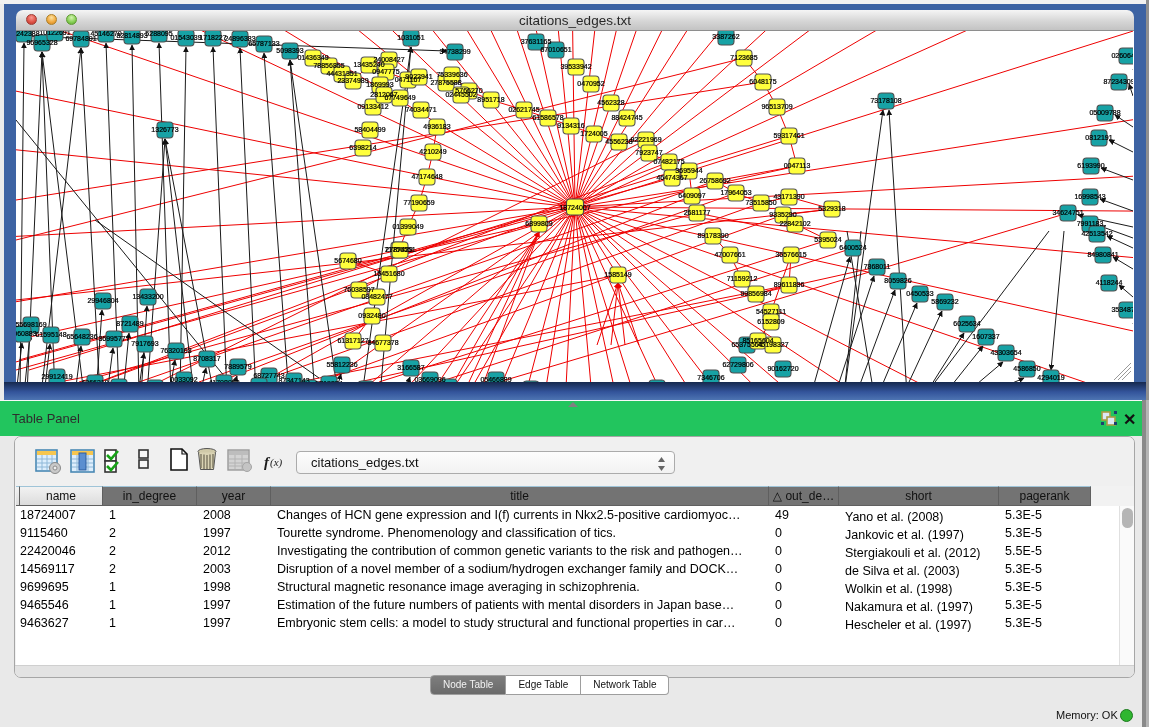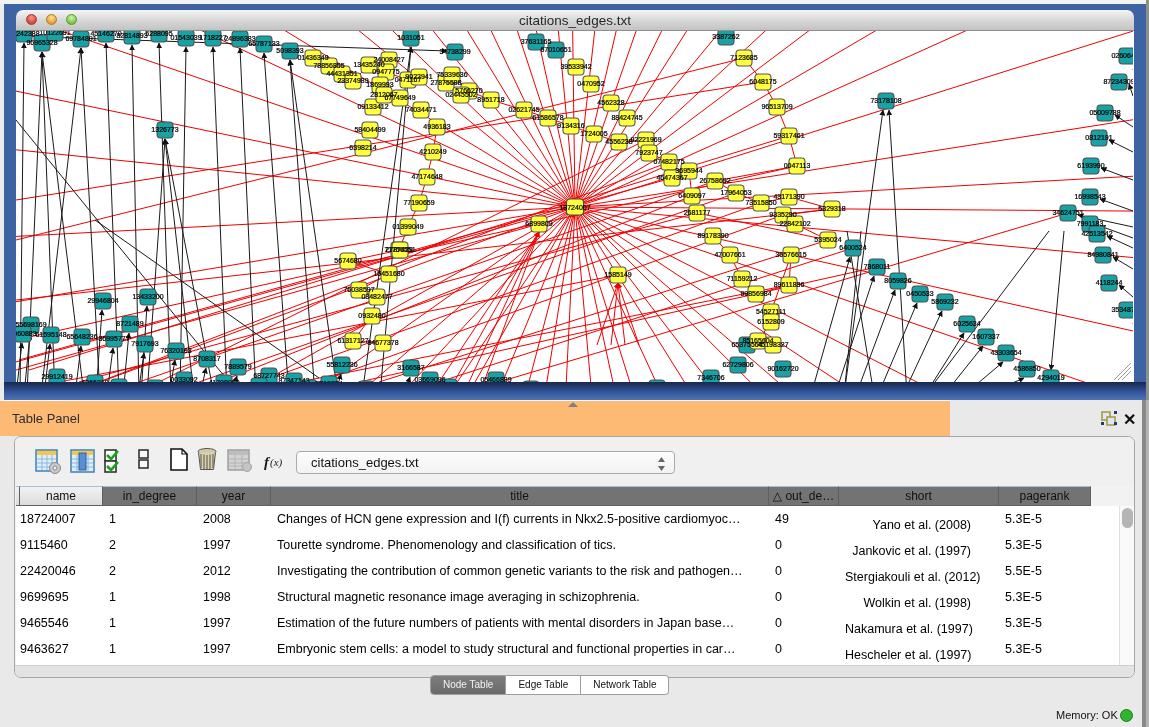--- a/index.html
+++ b/index.html
@@ -15,38 +15,38 @@
 #tl1 {left:10px;background:radial-gradient(circle at 50% 30%,#f79890,#dd4f43 60%,#b33a30);border:1px solid #a03b33}
 #tl2 {left:30px;background:radial-gradient(circle at 50% 30%,#fbe2a0,#f0a63a 60%,#c8832a);border:1px solid #ad7f26}
 #tl3 {left:50px;background:radial-gradient(circle at 50% 30%,#d3f3af,#84ce52 60%,#5da135);border:1px solid #5f9a33}
 #graph {left:16px;top:31px;width:1118px;height:351px;background:#fff;overflow:hidden}
 #rightstrip1 {left:1146px;top:0;width:3px;height:400px;background:#8f8f8f}
 #rightstrip2 {left:1142px;top:400px;width:4px;height:327px;background:#8a8a8a}
 #rightstrip3 {left:1146px;top:400px;width:3px;height:327px;background:#b5b5b5}
 #topstrip {left:0;top:0;width:1146px;height:4px;background:#f2f2f1}
 #leftstrip {left:0;top:4px;width:4px;height:396px;background:#ebebeb}
 
-#tpheader {left:0;top:400px;width:950px;height:36px;background:#fdba74;border-top:1px solid #f8f8f8}
+#tpheader {left:0;top:400px;width:1142px;height:36px;background:#22c55e;border-top:1px solid #f8f8f8}
 #tptitle {position:absolute;left:12px;top:10px;font-size:13px;color:#2e2e2e}
 #divider {position:absolute;left:568px;top:1px;width:0;height:0;border-left:5px solid transparent;border-right:5px solid transparent;border-bottom:5px solid #808080}
 #xicon {position:absolute;left:1123px;top:9px;font-size:16px;font-weight:bold;color:#111}
 #panel {left:14px;top:436px;width:1121px;height:242px;border:1px solid #a6a6a6;border-radius:7px;
   background:#f2f2f2;overflow:hidden}
 #toolbar {position:absolute;left:0;top:0;width:100%;height:49px;background:#f0f0f0}
 #combo {position:absolute;left:281px;top:14px;width:379px;height:23px;border:1px solid #ababab;border-radius:4px;
   background:linear-gradient(#fdfdfd,#f2f2f2);font-size:13px;color:#111;line-height:21px;padding-left:14px}
 #combo .arr {position:absolute;right:8px;top:4px}
 #thead {position:absolute;left:1px;top:49px;height:20px;display:flex;font-size:12px;color:#111}
 #thead div {background:#737373;border-right:1px solid #5f5f5f;border-top:1px solid #9fc4d8;border-bottom:1px solid #606060;
   text-align:center;line-height:19px;overflow:hidden;white-space:nowrap}
 #thead div.g {background:linear-gradient(#f2f2f2,#dcdcdc)}
 #tbl {position:absolute;left:1px;top:69px;border-collapse:collapse;table-layout:fixed;font-size:12.5px;color:#000;background:#fff;width:1077px}
 #tbl td {height:16px;padding:0 0 0 4px;white-space:nowrap;overflow:hidden;border:none;box-sizing:border-box}
 #tbl .c0 {width:89px} #tbl .c1 {width:94px} #tbl .c2 {width:74px} #tbl .c3 {width:498px}
-#tbl .c4 {width:70px} #tbl .c5 {width:160px;text-align:right;padding:12px 30px 0 4px} #tbl .c6 {width:92px}
+#tbl .c4 {width:70px} #tbl .c5 {width:160px;text-align:left;padding:4px 30px 0 4px} #tbl .c6 {width:92px}
 #tblbg {position:absolute;left:1px;top:69px;width:1103px;height:159px;background:#fff}
 #vsb {position:absolute;left:1104px;top:69px;width:15px;height:159px;background:#fafafa;border-left:1px solid #e0e0e0}
 #vsbthumb {position:absolute;left:2px;top:2px;width:11px;height:20px;border-radius:6px;background:#b5b5b5}
 #pfoot {position:absolute;left:0;top:228px;width:100%;height:14px;background:#e3e3e3;border-top:1px solid #cfcfcf}
 
 #tabs {left:430px;top:675px;height:20px;display:flex;font-size:10px}
 .tab {border:1px solid #9e9e9e;border-left:none;line-height:18px;padding:0 12px;background:#fff;color:#111}
 .tab.first {border-left:1px solid #9e9e9e;border-radius:4px 0 0 4px;background:linear-gradient(#7e7e7e,#6a6a6a);color:#f2f2f2}
 .tab.last {border-radius:0 4px 4px 0}
 #memory {left:1056px;top:709px;font-size:11px;color:#111}
@@ -697,20 +697,29 @@
 <tr>
           <td class="c0">22420046</td>
           <td class="c1">2</td>
           <td class="c2">2012</td>
           <td class="c3">Investigating the contribution of common genetic variants to the risk and pathogen…</td>
           <td class="c4">0</td>
           <td class="c5">Stergiakouli et al. (2012)</td>
           <td class="c6">5.5E-5</td>
         </tr>
 <tr>
+          <td class="c0">14569117</td>
+          <td class="c1">2</td>
+          <td class="c2">2003</td>
+          <td class="c3">Disruption of a novel member of a sodium/hydrogen exchanger family and DOCK…</td>
+          <td class="c4">0</td>
+          <td class="c5">de Silva et al. (2003)</td>
+          <td class="c6">5.3E-5</td>
+        </tr>
+<tr>
           <td class="c0">9699695</td>
           <td class="c1">1</td>
           <td class="c2">1998</td>
           <td class="c3">Structural magnetic resonance image averaging in schizophrenia.</td>
           <td class="c4">0</td>
           <td class="c5">Wolkin et al. (1998)</td>
           <td class="c6">5.3E-5</td>
         </tr>
 <tr>
           <td class="c0">9465546</td>

